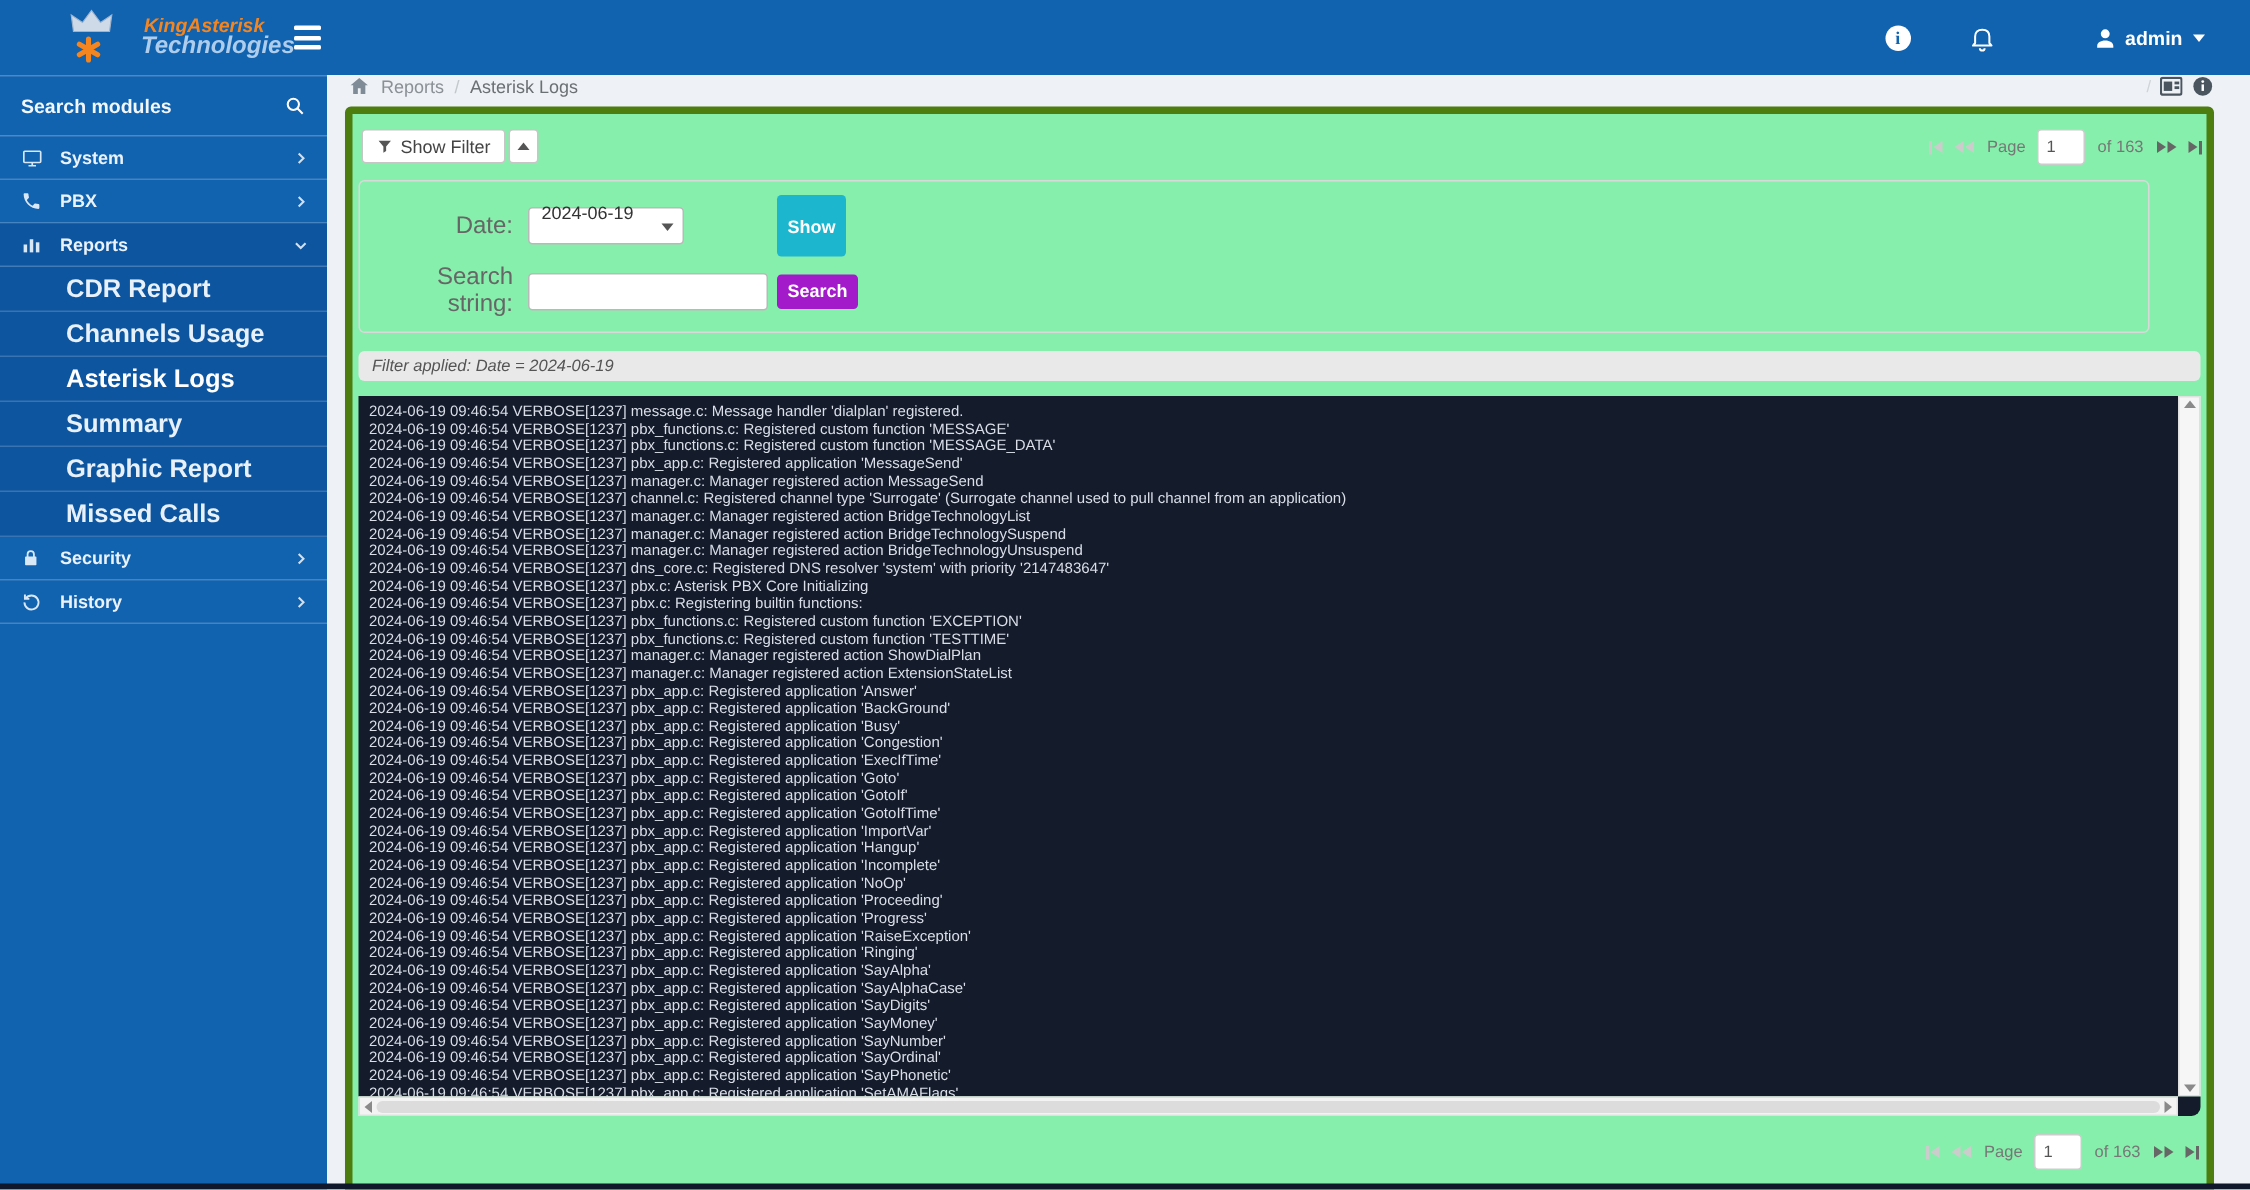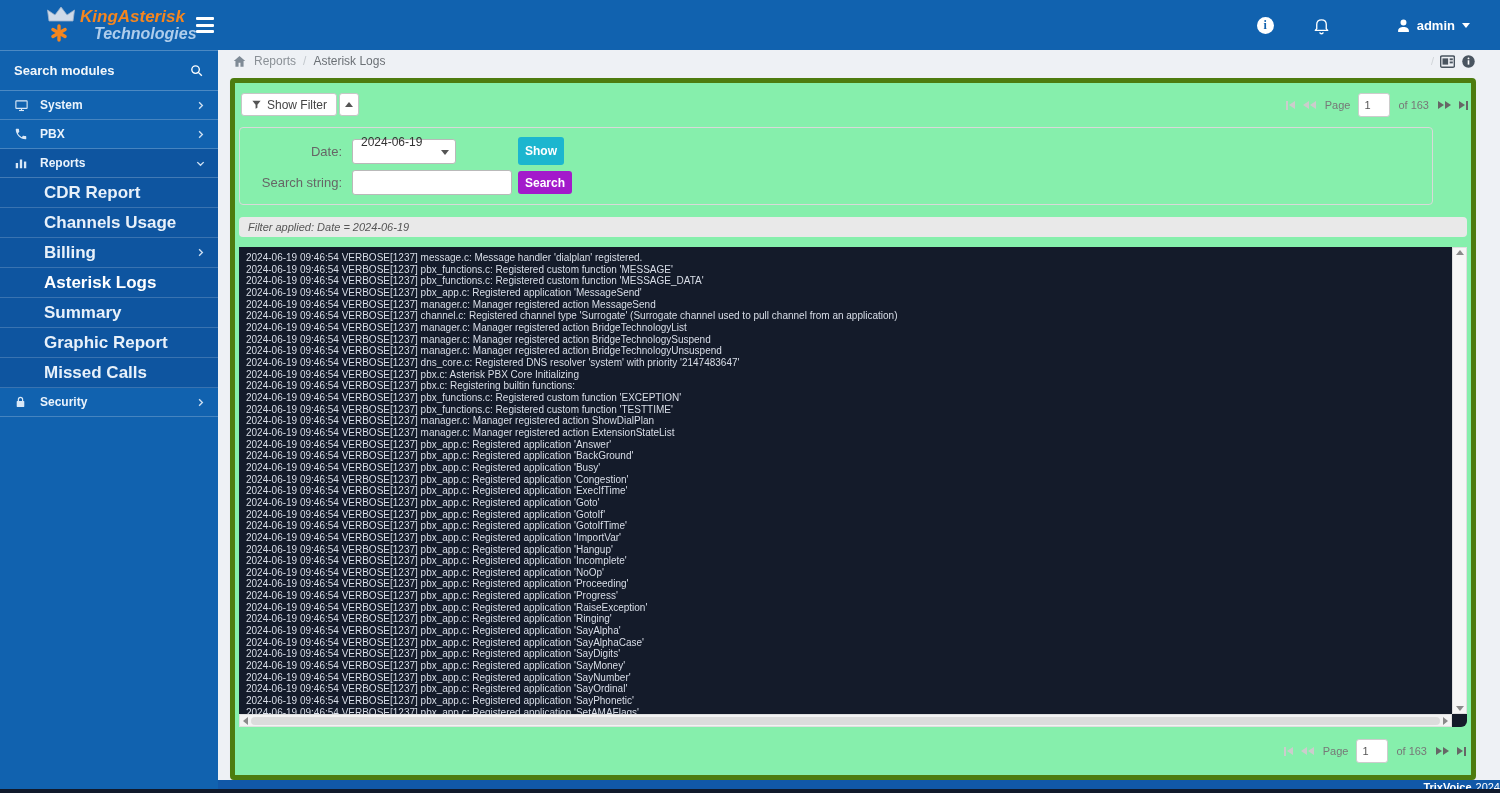--- a/index.html
+++ b/index.html
@@ -6,21 +6,21 @@
   * { margin:0; padding:0; box-sizing:border-box; }
   html,body { width:1500px; height:793px; overflow:hidden; }
   body { font-family:"Liberation Sans", sans-serif; background:#eef1f5; position:relative; }
 
   
   .topbar { position:absolute; top:0; left:0; width:1500px; height:50px; background:#1162af; display:flex; align-items:center; z-index:5; }
   .brand { width:178px; height:50px; display:flex; align-items:center; padding-left:42px; position:relative; cursor:pointer; }
   .crown { position:absolute; left:46px; top:6px; }
   .brand-ast { position:absolute; left:50px; top:24px; }
   .brand-text { margin-left:38px; line-height:1.05; }
-  .brand-line1 { color:#f5861f; font-size:17px; font-weight:bold; font-style:italic; }
+  .brand-line1 { color:#f5861f; font-size:13px; font-weight:bold; font-style:italic;margin-left:16px; }
   .brand-line2 { color:#aecdec; font-size:16px; font-weight:bold; font-style:italic; padding-left:14px; }
   .hamburger { margin-left:18px; width:22px; height:16px; display:flex; flex-direction:column; justify-content:space-between; cursor:pointer; }
   .hamburger span { display:block; width:18px; height:3px; background:#fff; border-radius:1px; }
   .topbar-right { margin-left:auto; display:flex; align-items:center; gap:38px; padding-right:30px; }
   .info-badge { width:17px; height:17px; border-radius:50%; background:#fff; color:#1162af; font-size:12px; font-weight:bold; font-family:"Liberation Serif", serif; display:flex; align-items:center; justify-content:center; cursor:pointer; }
   .bell { cursor:pointer; display:flex; }
   .user-menu { display:flex; align-items:center; gap:5px; cursor:pointer; margin-left:26px; }
   .user-name { color:#fff; font-size:13px; font-weight:bold; }
   .caret-down { width:0; height:0; border-left:4px solid transparent; border-right:4px solid transparent; border-top:5px solid #fff; margin-left:2px; }
 
@@ -60,25 +60,25 @@
   .pg-btn { display:flex; align-items:center; gap:1px; cursor:pointer; padding:2px 1px; }
   .tri-l { width:0; height:0; border-top:4px solid transparent; border-bottom:4px solid transparent; border-right:6px solid #cccccc; }
   .tri-r { width:0; height:0; border-top:4px solid transparent; border-bottom:4px solid transparent; border-left:6px solid #666; }
   .pg-bar { width:2px; height:9px; background:#ccc; }
   .pg-bar.dark { background:#666; }
   .pg-input { width:32px; height:24px; border:1px solid #ccc; border-radius:3px; font-size:11px; color:#555; padding:0 5px; outline:none; font-family:"Liberation Sans", sans-serif; }
   .pg-label { margin:0 2px; }
 
   
   .filter-panel { margin:0 36px 12px 2px; border:1px solid #d9d9d9; border-radius:4px; padding:9px 10px; display:grid; grid-template-columns:96px 160px auto; column-gap:6px; row-gap:5px; align-items:center; }
-  .f-label { font-size:13px; color:#666; text-align:right; padding-right:4px; }
+  .f-label { font-size:16px; color:#666; text-align:right; padding-right:4px; }
   .select { position:relative; width:104px; height:25px; border:1px solid #b9b9b9; border-radius:3px; background:#fff; font-size:12px; color:#333; display:flex; align-items:center; padding:0 20px 18px 8px; cursor:pointer; }
   .sel-caret { position:absolute; right:6px; top:10px; width:0; height:0; border-left:4px solid transparent; border-right:4px solid transparent; border-top:5px solid #555; }
   .f-input { width:160px; height:25px; border:1px solid #b9b9b9; border-radius:3px; font-size:12px; color:#333; padding:0 6px; outline:none; font-family:"Liberation Sans", sans-serif; }
-  .btn-show { width:46px; height:28px; background:#1cb6cf; border:none; border-radius:3px; color:#fff; font-size:12px; font-weight:bold; cursor:pointer; font-family:"Liberation Sans", sans-serif; }
+  .btn-show { width:46px; height:41px; background:#1cb6cf; border:none; border-radius:3px; color:#fff; font-size:12px; font-weight:bold; cursor:pointer; font-family:"Liberation Sans", sans-serif; }
   .btn-search { width:54px; height:23px; background:#a31acb; border:none; border-radius:3px; color:#fff; font-size:12px; font-weight:bold; cursor:pointer; font-family:"Liberation Sans", sans-serif; }
 
   .filter-applied { margin:0 2px 10px 2px; background:#e9e9e9; border-radius:4px; padding:4px 9px; font-size:11px; font-style:italic; color:#555; }
 
   
   .log-area { margin:0 2px; }
   .log-flex { display:flex; }
   .log-pre { flex:1; height:467px; background:#141b2a; color:#d9dee8; font-family:Liberation Sans, sans-serif; font-size:10px; line-height:11.65px; padding:5px 0 0 7px; white-space:pre; overflow:hidden; }
   .vscroll { width:15px; background:#f6f6f6; border:1px solid #e0e0e0; display:flex; flex-direction:column; justify-content:space-between; align-items:center; padding:2px 0; }
   .vs-up { width:0; height:0; border-left:4px solid transparent; border-right:4px solid transparent; border-bottom:5px solid #8a8a8a; }
@@ -203,28 +203,20 @@
     </span>
   </div>
 
   <div class="side-sub">
     <div class="side-subitem">
       <span>CDR Report</span>
     </div>
     <div class="side-subitem">
       <span>Channels Usage</span>
     </div>
-    <div class="side-subitem">
-      <span>Billing</span>
-      <span class="s-chev">
-        <svg width="11" height="11" viewBox="0 0 24 24" fill="none" stroke="currentColor" stroke-width="3">
-            <polyline points="9 5 16 12 9 19"></polyline>
-          </svg>
-      </span>
-    </div>
     <div class="side-subitem active">
       <span>Asterisk Logs</span>
     </div>
     <div class="side-subitem">
       <span>Summary</span>
     </div>
     <div class="side-subitem">
       <span>Graphic Report</span>
     </div>
     <div class="side-subitem">
@@ -239,20 +231,34 @@
         </svg>
     </span>
     <span class="s-label">Security</span>
     <span class="s-chev">
       <svg width="11" height="11" viewBox="0 0 24 24" fill="none" stroke="currentColor" stroke-width="3">
           <polyline points="9 5 16 12 9 19"></polyline>
         </svg>
     </span>
   </div>
 
+  <div class="side-item">
+    <span class="s-icon">
+      <svg width="14" height="14" viewBox="0 0 24 24" fill="none" stroke="currentColor" stroke-width="2.2">
+          <path d="M5.5 8.5A8 8 0 1 1 4 13"></path>
+          <polyline points="4.5 4 4.5 9 9.5 9"></polyline>
+        </svg>
+    </span>
+    <span class="s-label">History</span>
+    <span class="s-chev">
+      <svg width="11" height="11" viewBox="0 0 24 24" fill="none" stroke="currentColor" stroke-width="3">
+          <polyline points="9 5 16 12 9 19"></polyline>
+        </svg>
+    </span>
+  </div>
 </div>
 
 <div class="main">
 
   <div class="breadcrumb">
     <span>
       <svg width="15" height="15" viewBox="0 0 24 24" fill="#7f8b96">
           <path d="M12 3.2 2.8 11h2.7v9.3h5V14h3v6.3h5V11h2.7L12 3.2z"></path>
         </svg>
     </span>

